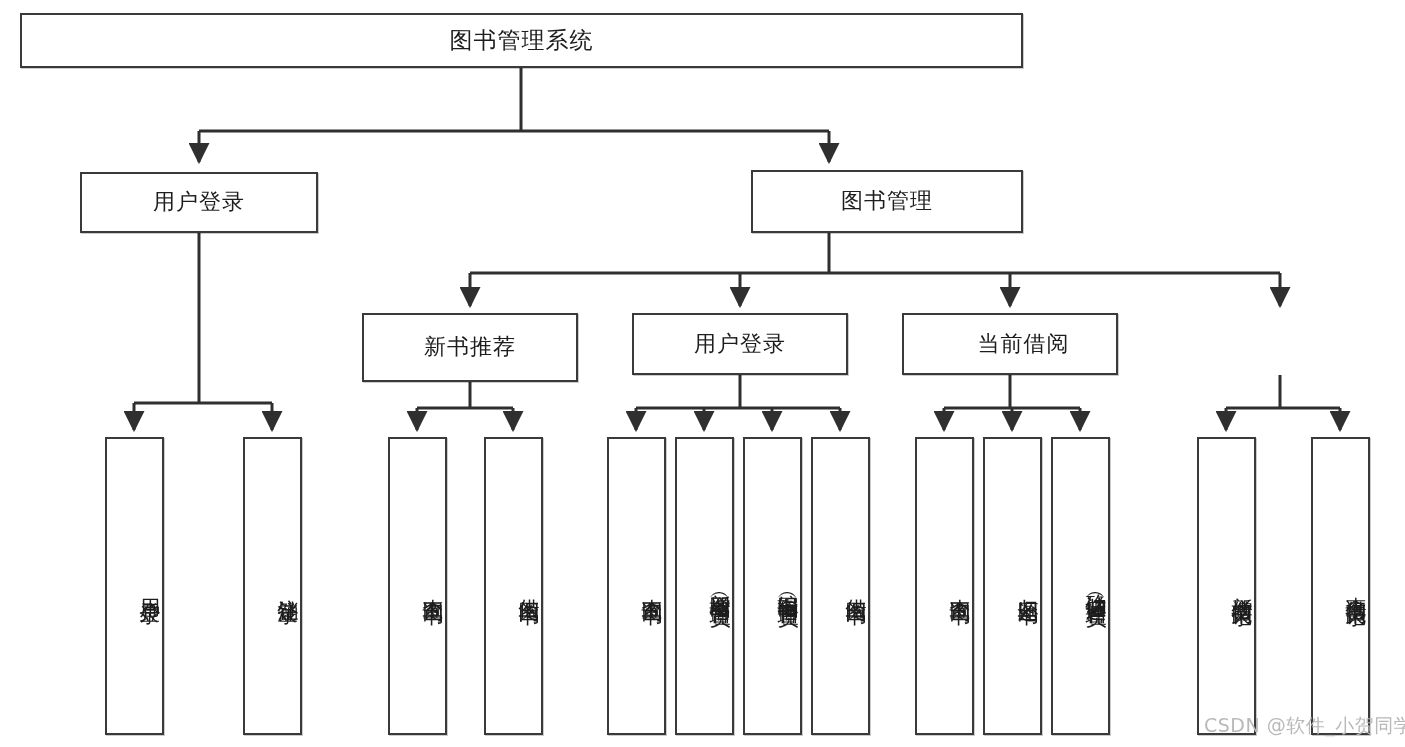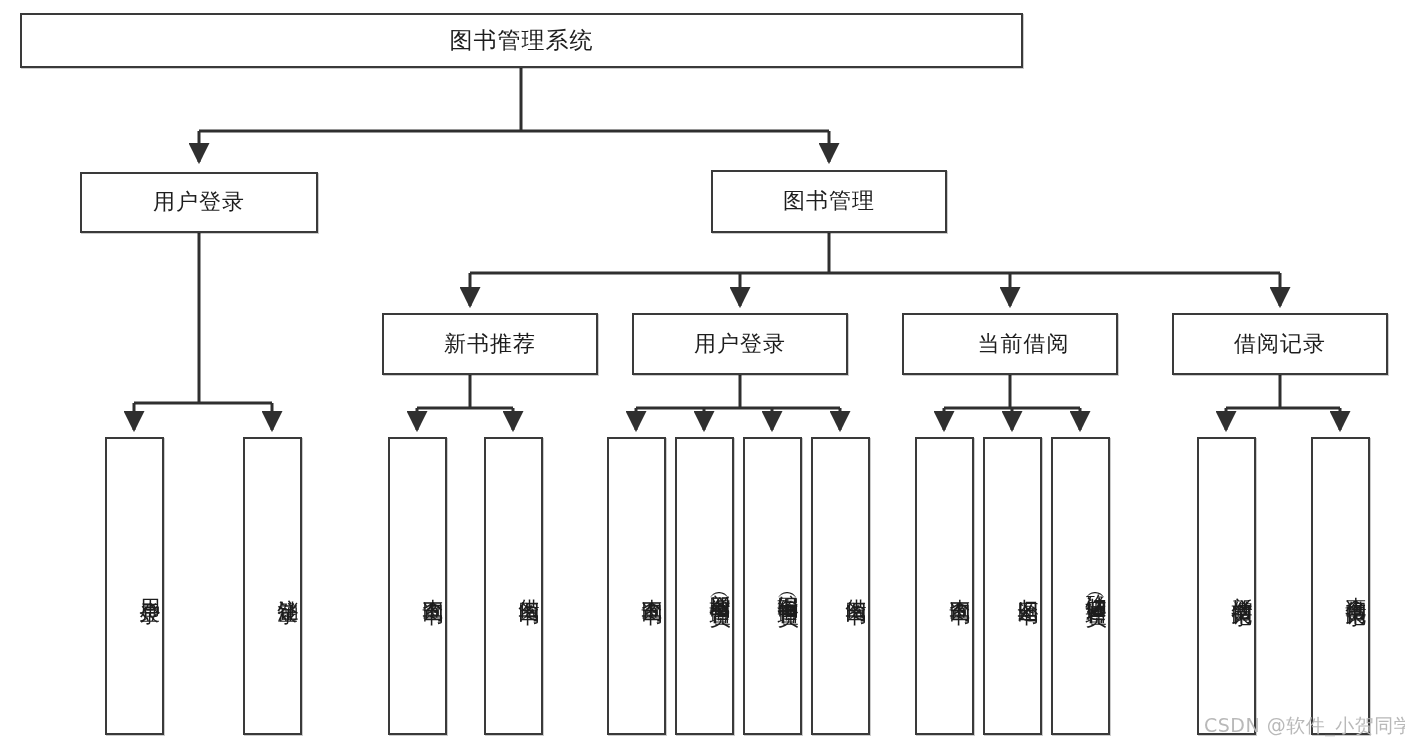--- a/index.html
+++ b/index.html
@@ -126,35 +126,32 @@
     </g>
   </svg>
 
   <div class="node h root" style="left:20px; top:13px; width:1003px; height:55px;">
     <span>图书管理系统</span>
   </div>
 
   <div class="node h" style="left:80px; top:172px; width:238px; height:61px;">
     <span>用户登录</span>
   </div>
-  <div class="node h" style="left:711px; top:170px; width:236px; height:63px;">
+  <div class="node h" style="left:751px; top:170px; width:272px; height:63px;">
     <span>图书管理</span>
   </div>
 
-  <div class="node h" style="left:362px; top:313px; width:216px; height:62px;margin-left:20px;">
+  <div class="node h" style="left:362px; top:313px; width:216px; height:69px;">
     <span>新书推荐</span>
   </div>
   <div class="node h" style="left:632px; top:313px; width:216px; height:62px;">
     <span>用户登录</span>
   </div>
   <div class="node h" style="left:902px; top:313px; width:216px; height:62px;padding-left:27px;">
     <span>当前借阅</span>
-  </div>
-  <div class="node h" style="left:1172px; top:313px; width:216px; height:62px;">
-    <span>借阅记录</span>
   </div>
 
   <div class="node v" style="left:105px; top:437px; width:59px; height:298px;">
     <span>用户登录</span>
   </div>
   <div class="node v" style="left:243px; top:437px; width:59px; height:298px;">
     <span>注销登录</span>
   </div>
 
   <div class="node v" style="left:388px; top:437px; width:59px; height:298px;">

